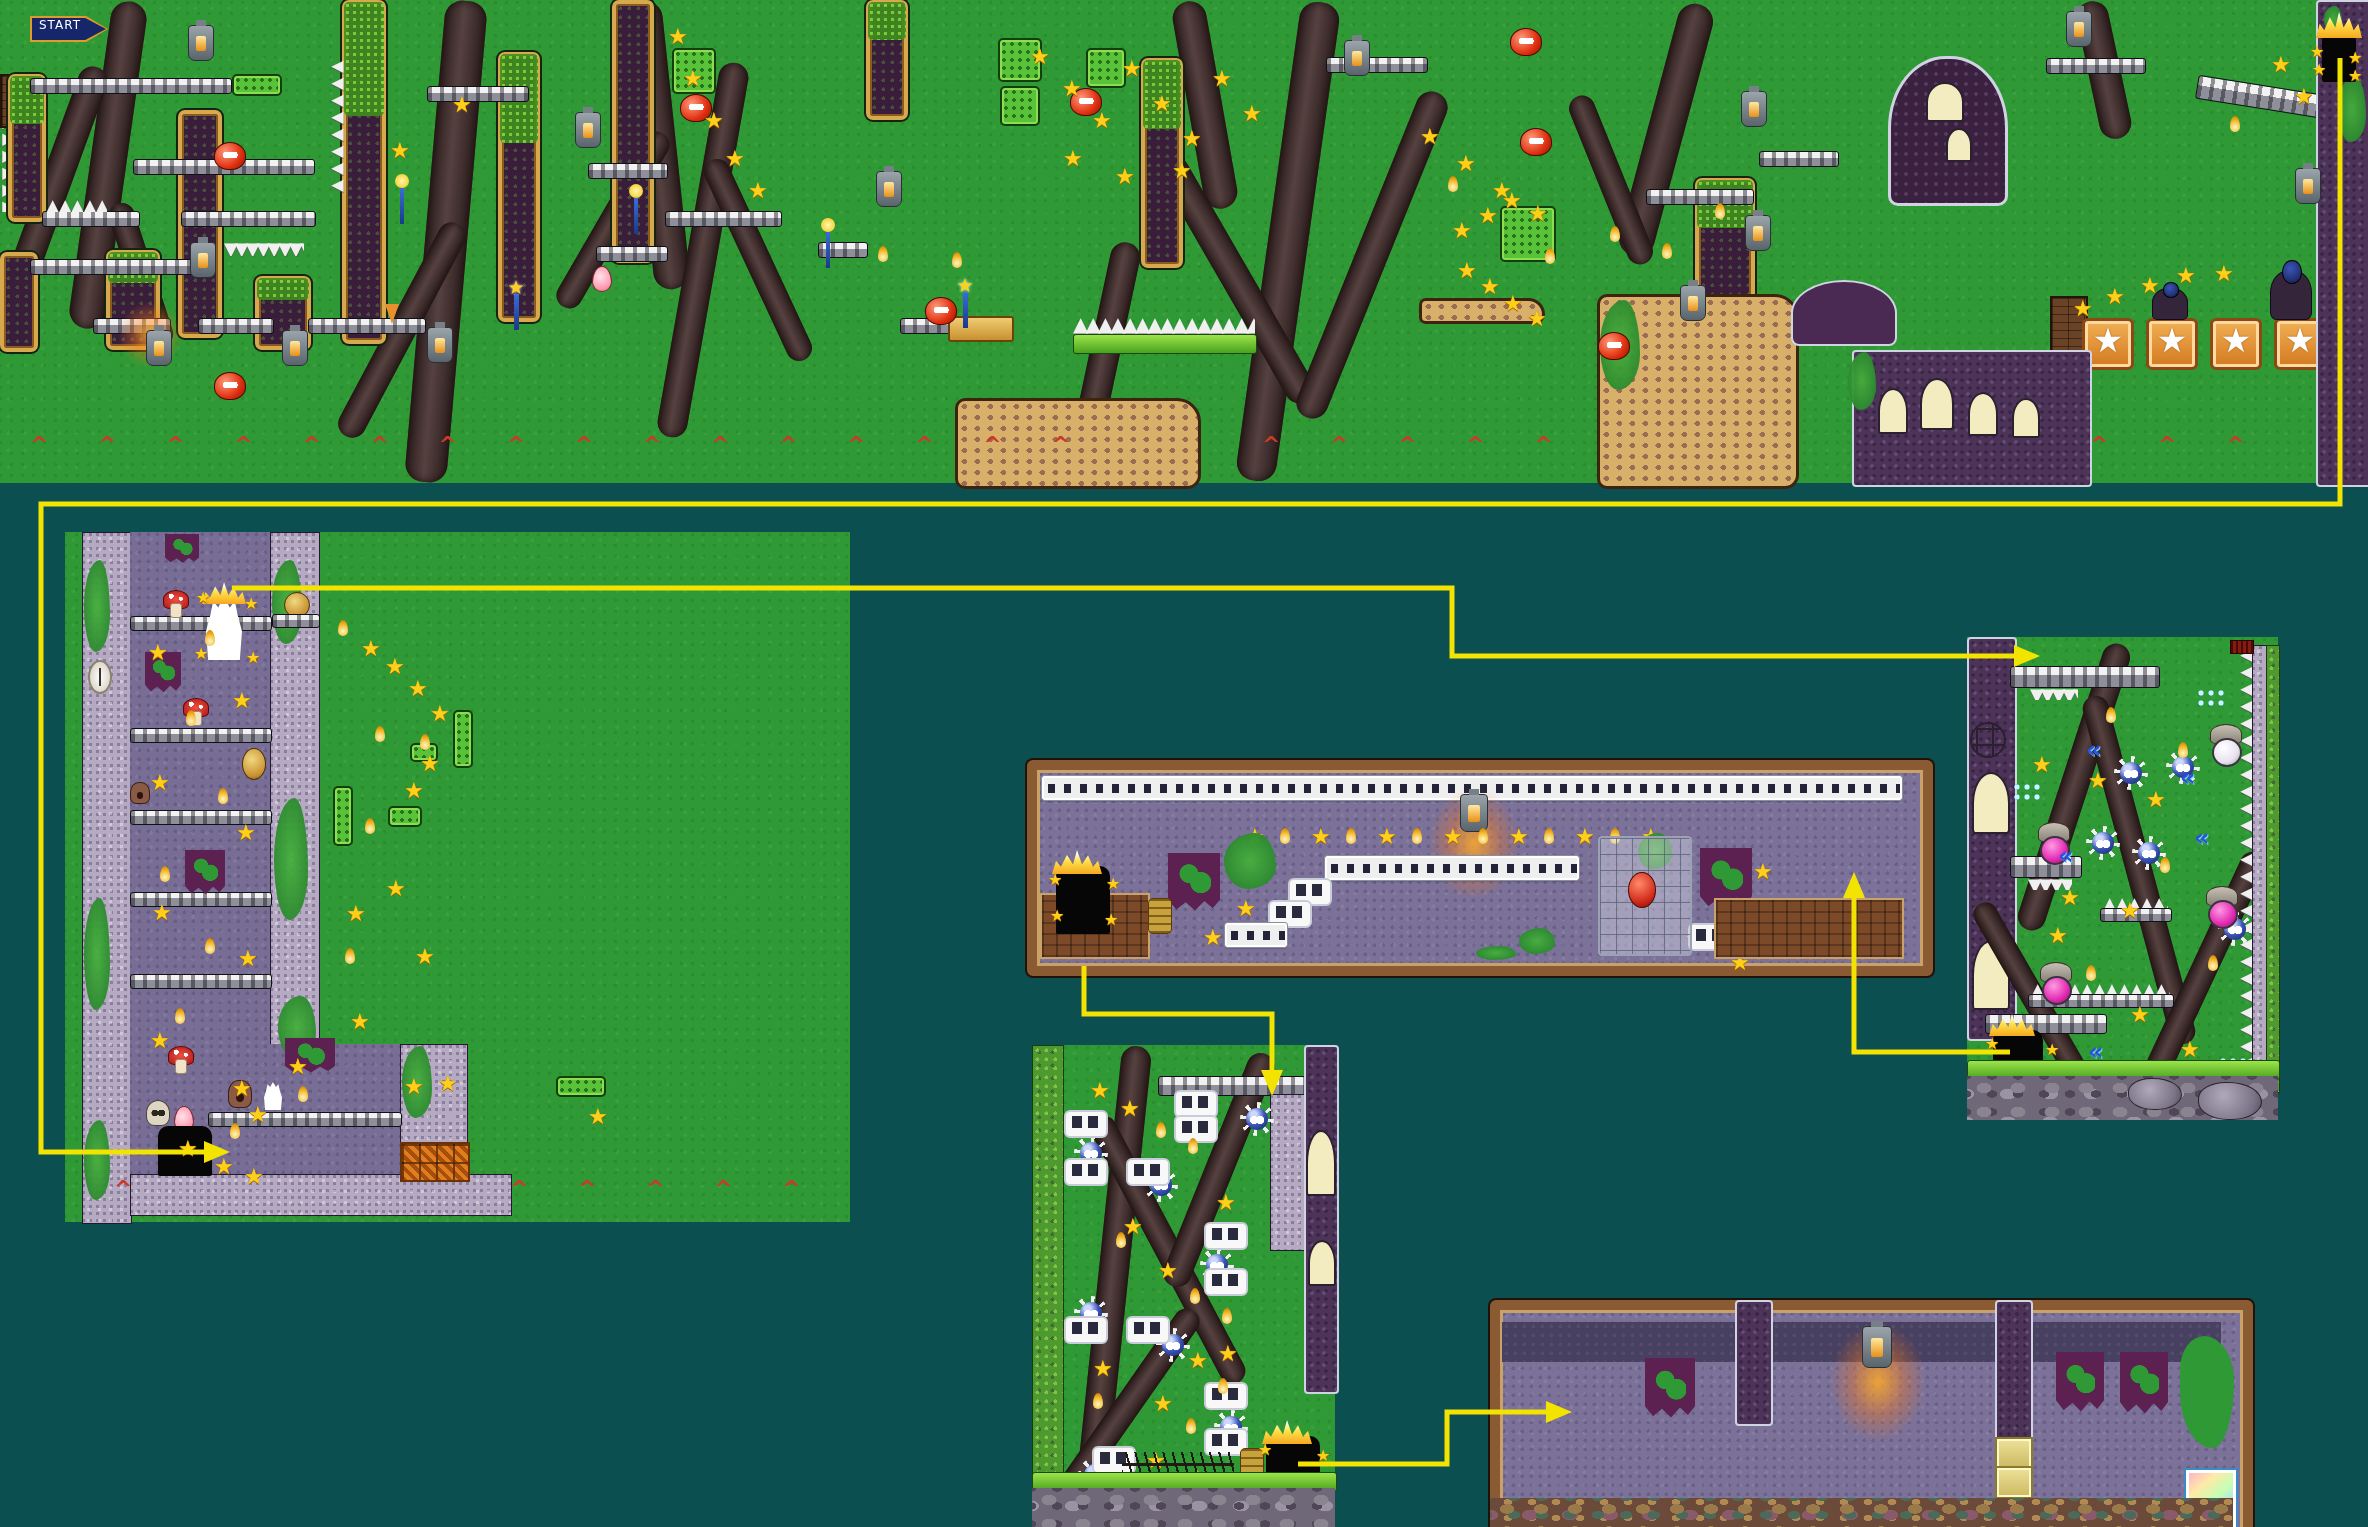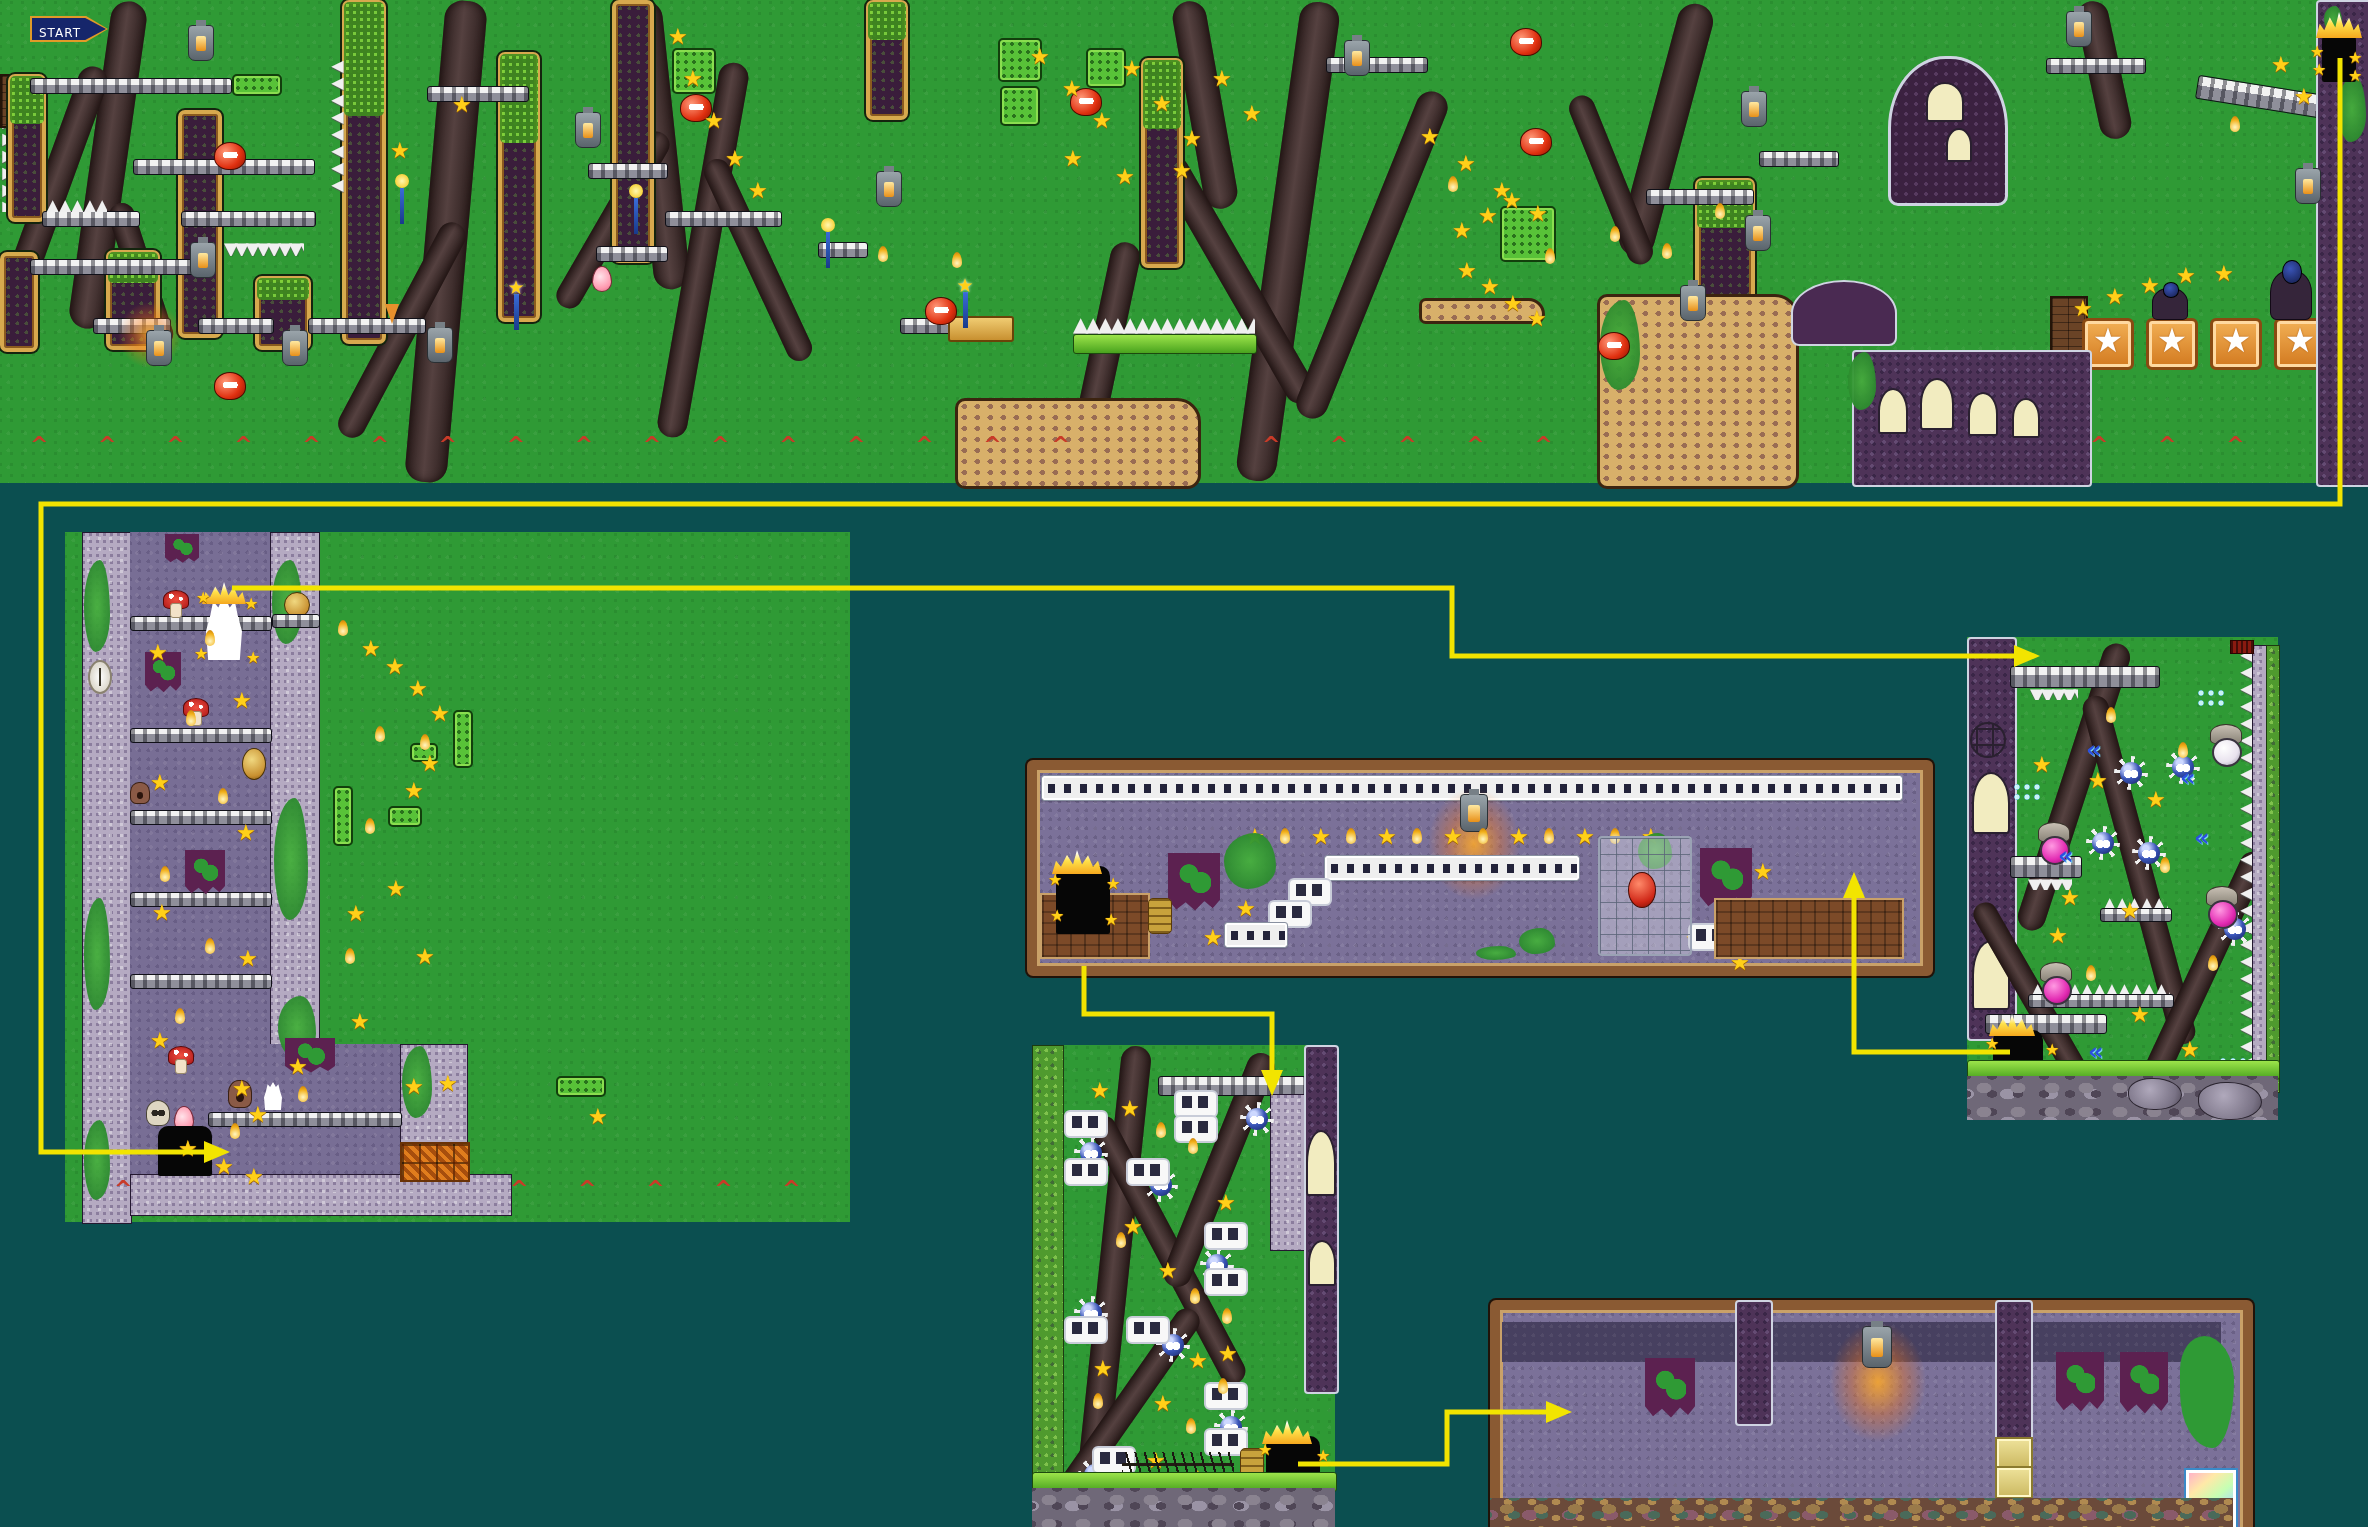--- a/index.html
+++ b/index.html
@@ -92,21 +92,21 @@
   .spikes-down{font-size:18px;letter-spacing:-3px;}
   .spikes-down::before{content:"▼▼▼▼▼▼▼▼▼▼▼▼▼▼▼▼▼▼▼▼";}
   .spikes-left{font-size:16px;writing-mode:vertical-rl;letter-spacing:-2px;}
   .spikes-left::before{content:"◀◀◀◀◀◀◀◀◀◀◀◀◀◀◀◀◀◀◀◀◀◀◀◀◀◀◀◀◀◀◀◀◀◀◀◀◀◀◀◀";}
   .spikes-right{font-size:16px;writing-mode:vertical-rl;letter-spacing:-2px;}
   .spikes-right::before{content:"▶▶▶▶▶▶▶▶▶▶▶▶";}
   .redline{overflow:hidden;white-space:nowrap;color:#c93b28;font-size:22px;font-weight:bold;letter-spacing:21px;}
   .redline::before{content:"^ ^ ^ ^ ^ ^ ^ ^ ^ ^ ^ ^ ^ ^ ^ ^ ^ ^ ^ ^ ^ ^ ^ ^ ^ ^ ^ ^ ^ ^ ^ ^ ^ ^ ^ ^ ^ ^ ^ ^";}
   #routes{position:absolute;left:0;top:0;pointer-events:none;z-index:40;}
   .start-banner{position:absolute;left:30px;top:16px;width:78px;height:26px;z-index:50;background:#e09a28;clip-path:polygon(0 0,72% 0,100% 50%,72% 100%,0 100%);}
-  .start-banner .inner{position:absolute;inset:2px;background:#16266b;clip-path:polygon(0 0,72% 0,100% 50%,72% 100%,0 100%);display:flex;align-items:flex-end;}
+  .start-banner .inner{position:absolute;inset:2px;background:#16266b;clip-path:polygon(0 0,72% 0,100% 50%,72% 100%,0 100%);display:flex;align-items:flex-start;}
   .start-banner .inner span{color:#fff;font-size:12px;letter-spacing:1px;padding-left:7px;}
 </style>
 </head>
 <body>
 
 <div id="stage">
   <div class="start-banner">
     <div class="inner">
       <span>START</span>
     </div>

